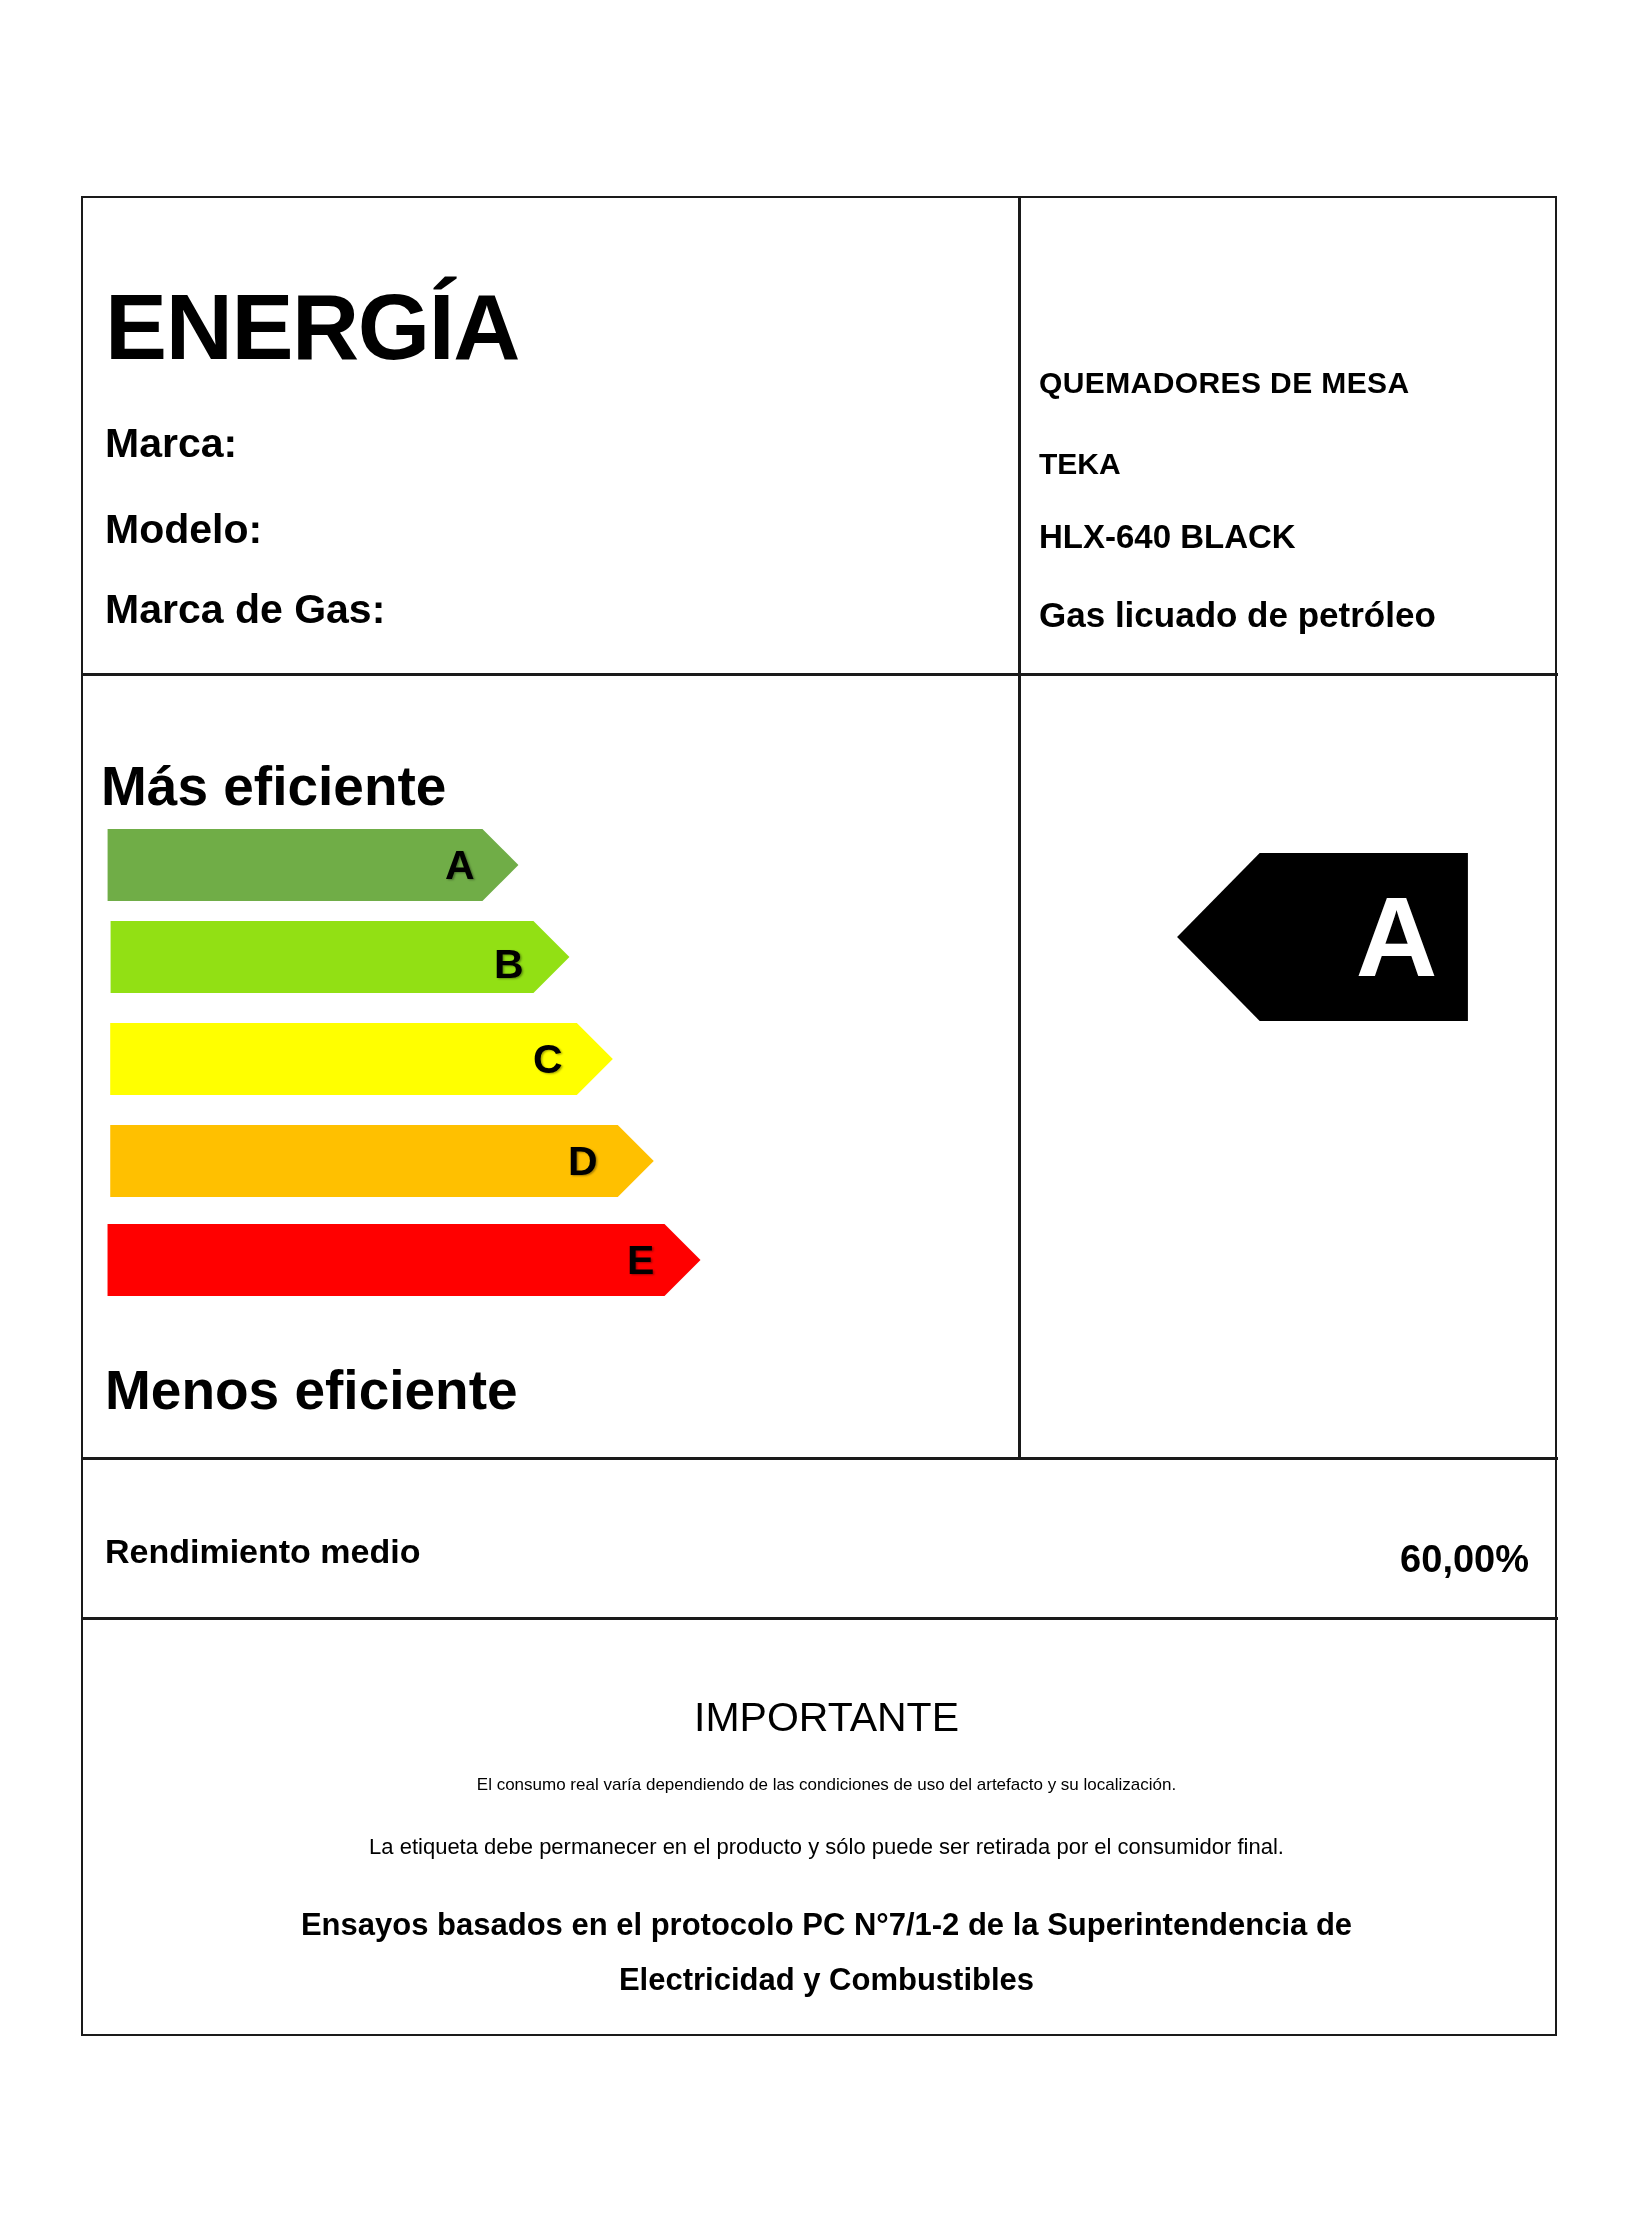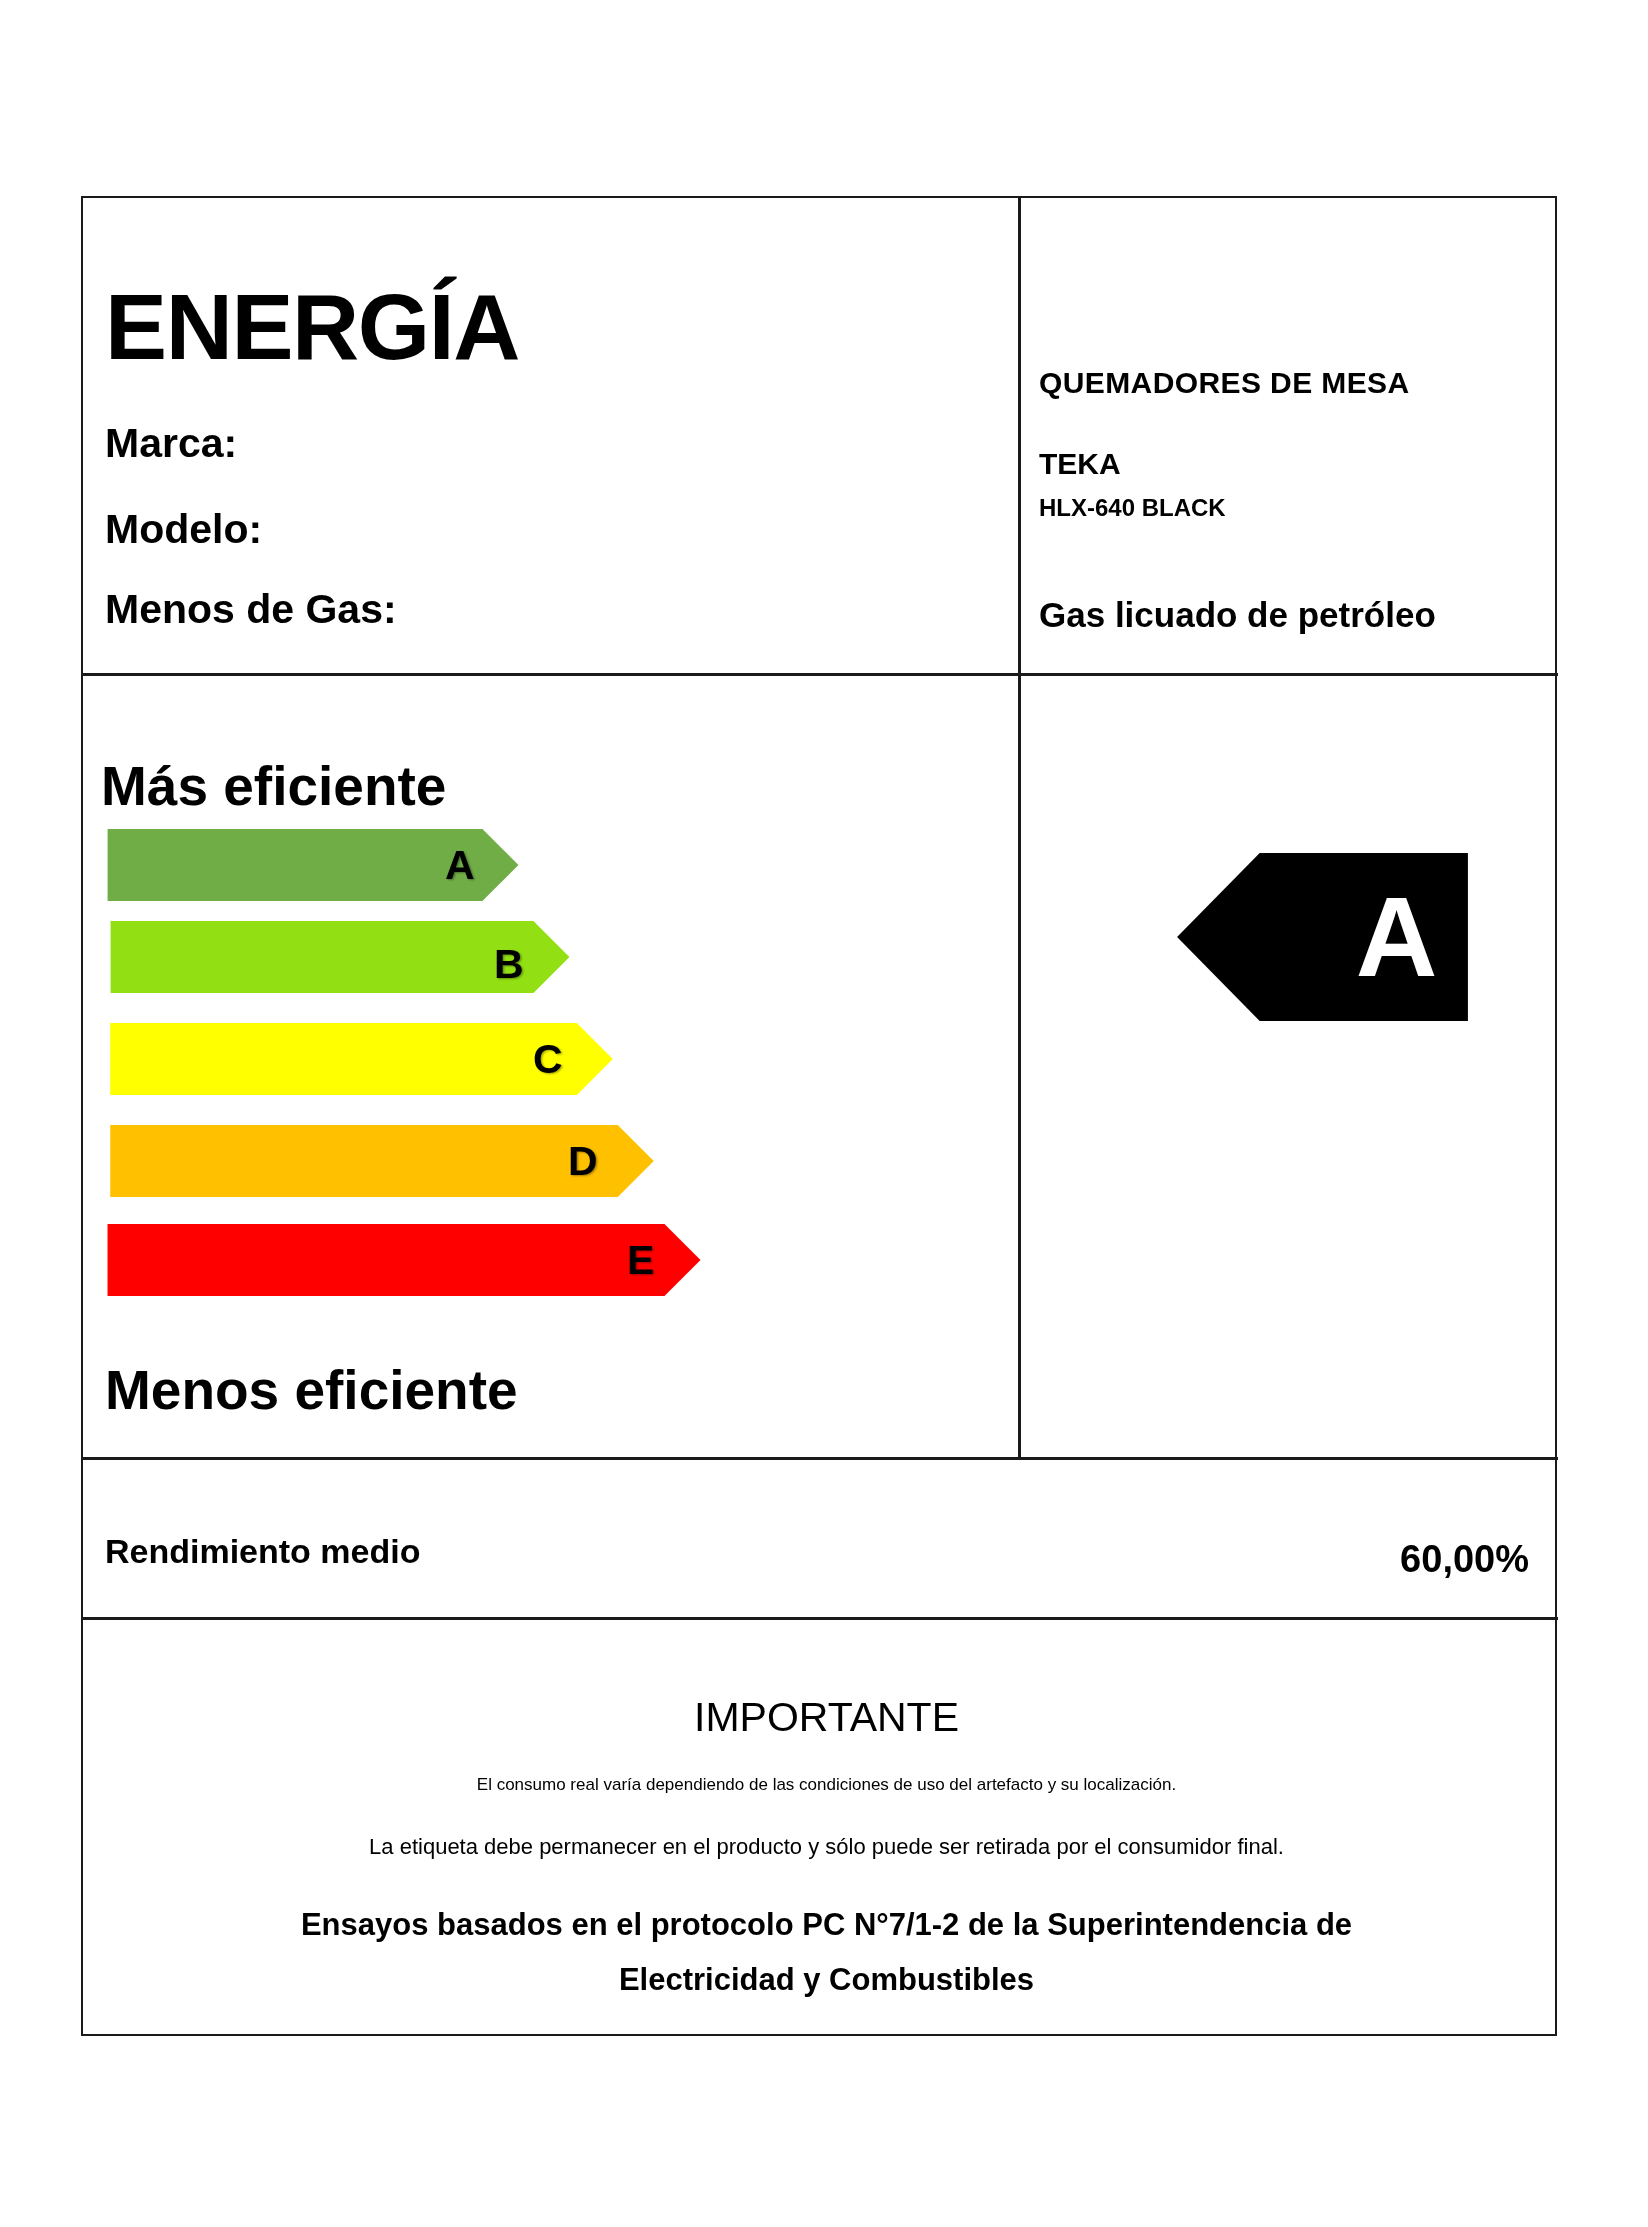--- a/index.html
+++ b/index.html
@@ -36,25 +36,25 @@
 
 <div class="frame"></div>
 <div class="vline" style="left:1018px; top:196px; height:1264px;"></div>
 <div class="hline" style="left:81px; top:673px; width:1477px;"></div>
 <div class="hline" style="left:81px; top:1457px; width:1477px;"></div>
 <div class="hline" style="left:81px; top:1617px; width:1477px;"></div>
 
 <div class="txt title">ENERGÍA</div>
 <div class="txt lbl" style="top:423px;">Marca:</div>
 <div class="txt lbl" style="top:509px;">Modelo:</div>
-<div class="txt lbl" style="top:589px;">Menos de Gas:</div>
+<div class="txt lbl" style="top:589px;">Marca de Gas:</div>
 
 <div class="txt val" style="top:368px; font-size:30px; letter-spacing:0.4px;">QUEMADORES DE MESA</div>
 <div class="txt val" style="top:449px; font-size:30px;">TEKA</div>
-<div class="txt val" style="top:496px; font-size:24px;">HLX-640 BLACK</div>
+<div class="txt val" style="top:520px; font-size:33px;">HLX-640 BLACK</div>
 <div class="txt val" style="top:597px; font-size:35px;">Gas licuado de petróleo</div>
 
 <div class="txt bold" style="left:101px; top:759px; font-size:55px;">Más eficiente</div>
 
 <div class="grade-bar" style="left:107px; top:829px; width:412px;">
   <svg width="412" height="72" viewBox="0 0 582 102">
     <polygon points="0,0 531,0 582,51 531,102 0,102" fill="#70AD47"></polygon>
   </svg>
   <span class="grade-letter" style="left:338px;">A</span>
 </div>

